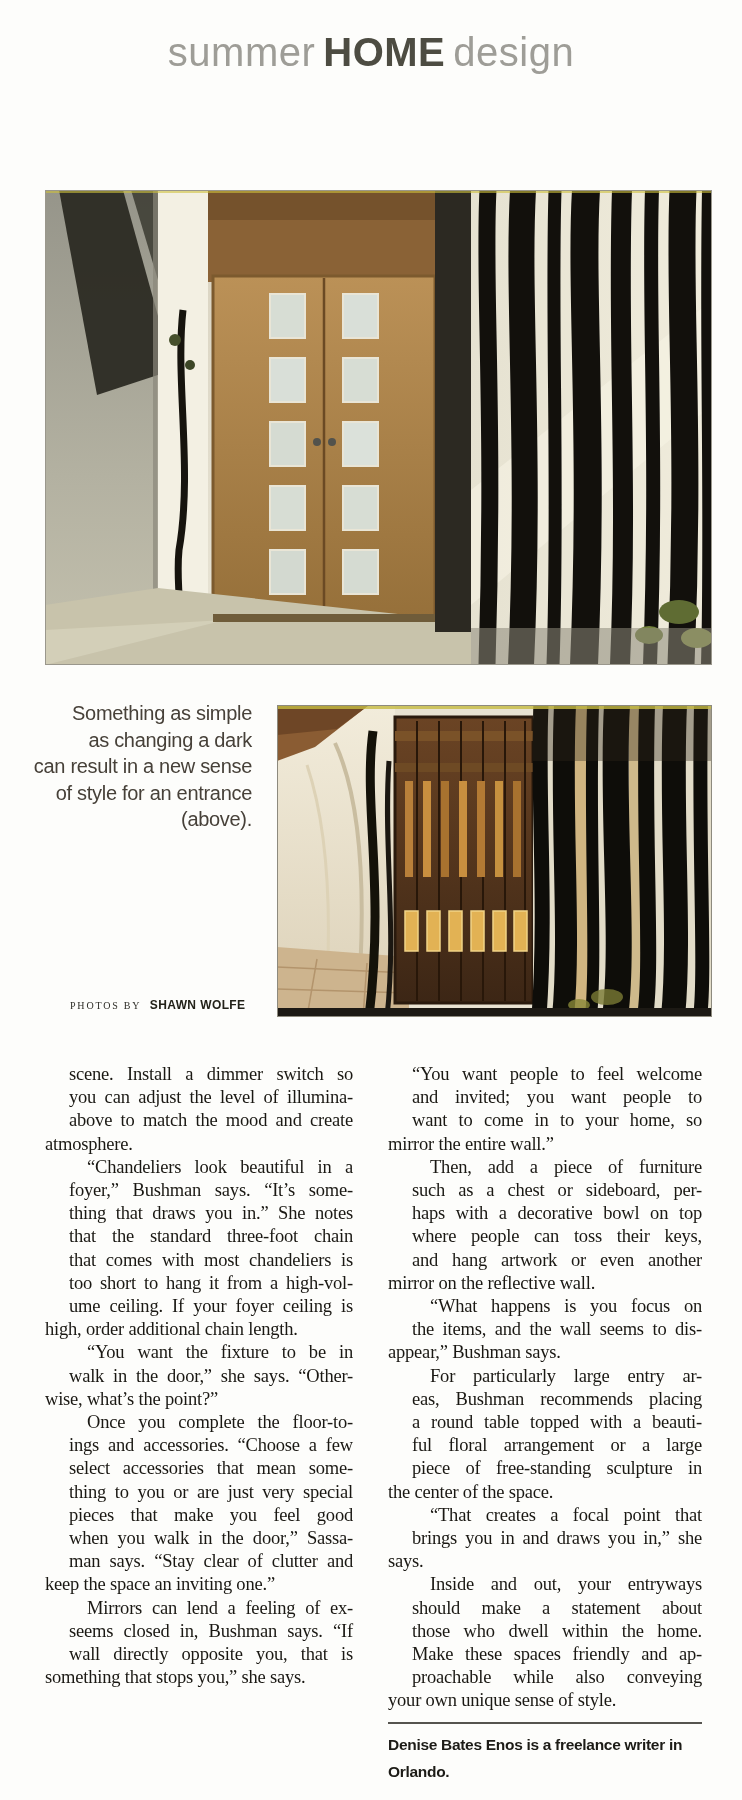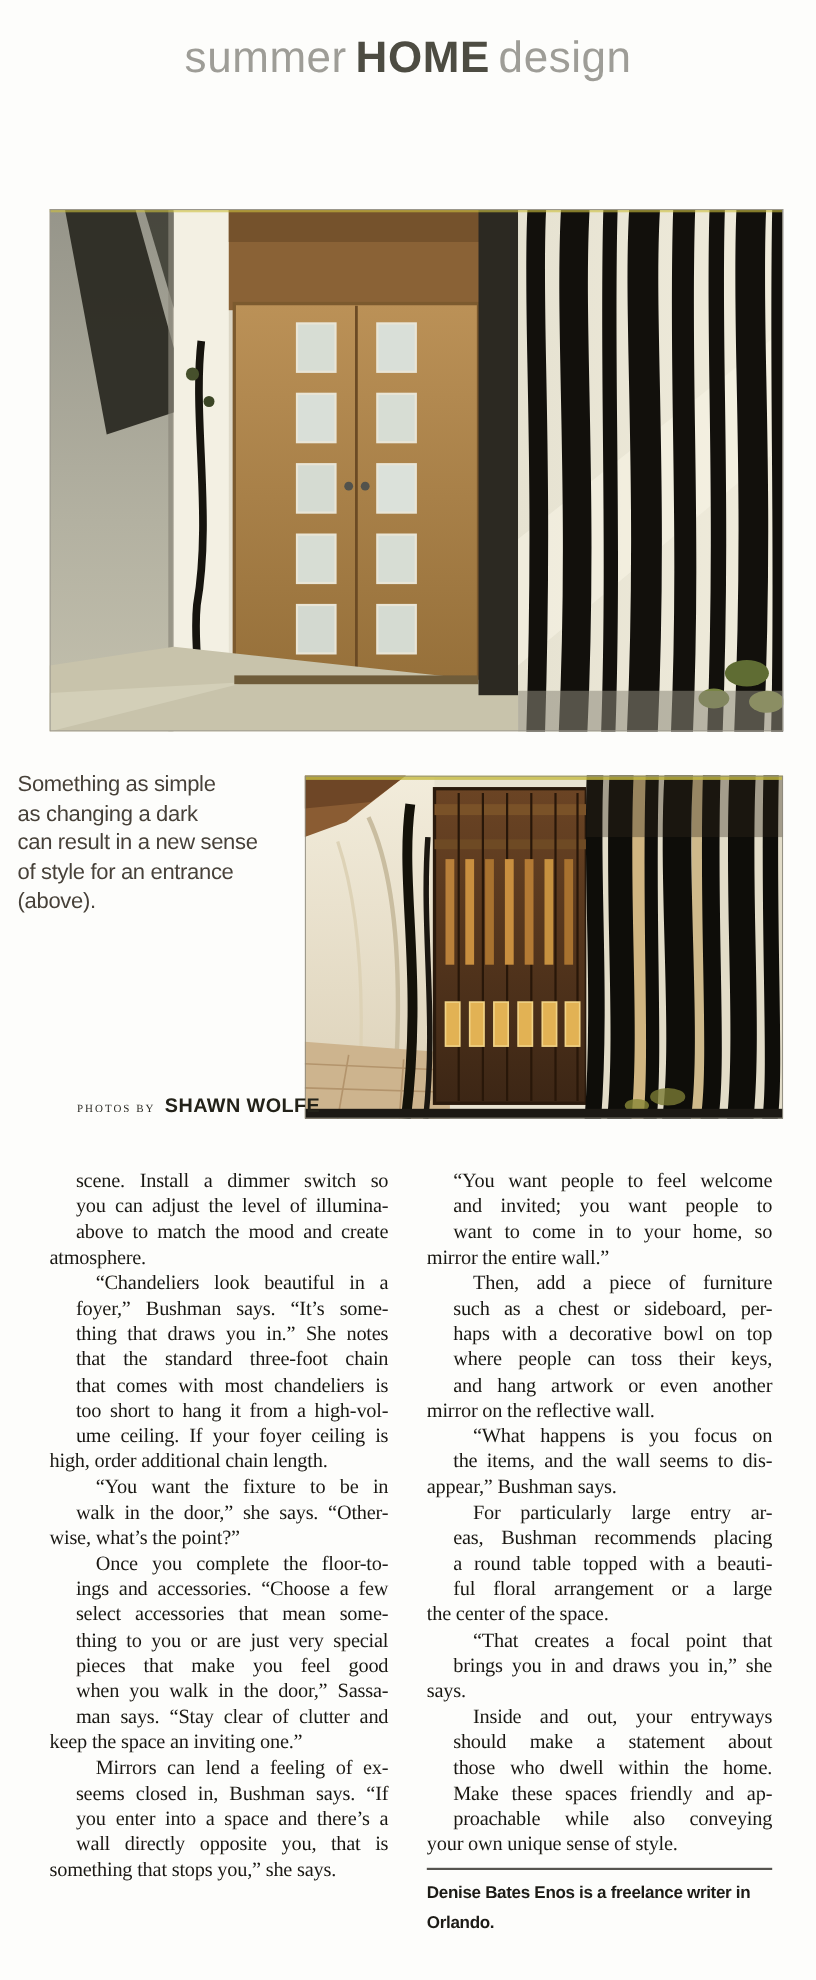--- a/index.html
+++ b/index.html
@@ -17,31 +17,31 @@
   }
   .masthead .t-bold{font-weight:bold;color:#4d4c42;margin:0 8px;}
 
   
   .photo-top{position:absolute;left:45px;top:190px;width:667px;height:475px;}
   .photo-bottom{position:absolute;left:277px;top:705px;width:435px;height:312px;}
   .photo-top svg,.photo-bottom svg{display:block;width:100%;height:100%;}
 
   
   .caption{
-    position:absolute;left:16px;top:700px;width:236px;text-align:left;
+    position:absolute;left:16px;top:700px;width:236px;text-align:right;
     font-size:20px;line-height:26.5px;color:#474139;letter-spacing:-.3px;
   }
 
   
   .photo-credit{position:absolute;left:70px;top:995px;white-space:nowrap;color:#2e2d27;}
   .photo-credit .pc-by{
     font-family:"Liberation Serif",serif;font-size:10px;letter-spacing:1.8px;
   }
   .photo-credit .pc-name{
-    font-family:"Liberation Sans",sans-serif;font-weight:bold;font-size:18px;
+    font-family:"Liberation Sans",sans-serif;font-weight:bold;font-size:12px;
     letter-spacing:.4px;color:#232219;margin-left:4px;
   }
 
   
   .col{position:absolute;top:1063px;}
   .col-left{left:45px;width:308px;}
   .col-right{left:388px;width:314px;}
   .line{
     font-family:"Liberation Serif",serif;font-size:18.5px;line-height:23.2px;
     color:#1a1813;letter-spacing:-.2px;
@@ -266,21 +266,20 @@
         <div class="line j ind">Once you complete the floor-to-</div>
         <div class="line j">ings and accessories. “Choose a few</div>
         <div class="line j">select accessories that mean some-</div>
         <div class="line j">thing to you or are just very special</div>
         <div class="line j">pieces that make you feel good</div>
         <div class="line j">when you walk in the door,” Sassa-</div>
         <div class="line j">man says. “Stay clear of clutter and</div>
         <div class="line">keep the space an inviting one.”</div>
         <div class="line j ind">Mirrors can lend a feeling of ex-</div>
         <div class="line j">seems closed in, Bushman says. “If</div>
-        <div class="line j">you enter into a space and there’s a</div>
         <div class="line j">wall directly opposite you, that is</div>
         <div class="line">something that stops you,” she says.</div>
       </div>
   </div>
 
   <div class="col col-right">
     <div>
         <div class="line j">“You want people to feel welcome</div>
         <div class="line j">and invited; you want people to</div>
         <div class="line j">want to come in to your home, so</div>
@@ -291,20 +290,21 @@
         <div class="line j">where people can toss their keys,</div>
         <div class="line j">and hang artwork or even another</div>
         <div class="line">mirror on the reflective wall.</div>
         <div class="line j ind">“What happens is you focus on</div>
         <div class="line j">the items, and the wall seems to dis-</div>
         <div class="line">appear,” Bushman says.</div>
         <div class="line j ind">For particularly large entry ar-</div>
         <div class="line j">eas, Bushman recommends placing</div>
         <div class="line j">a round table topped with a beauti-</div>
         <div class="line j">ful floral arrangement or a large</div>
+        <div class="line j">piece of free-standing sculpture in</div>
         <div class="line">the center of the space.</div>
         <div class="line j ind">“That creates a focal point that</div>
         <div class="line j">brings you in and draws you in,” she</div>
         <div class="line">says.</div>
         <div class="line j ind">Inside and out, your entryways</div>
         <div class="line j">should make a statement about</div>
         <div class="line j">those who dwell within the home.</div>
         <div class="line j">Make these spaces friendly and ap-</div>
         <div class="line j">proachable while also conveying</div>
         <div class="line">your own unique sense of style.</div>

